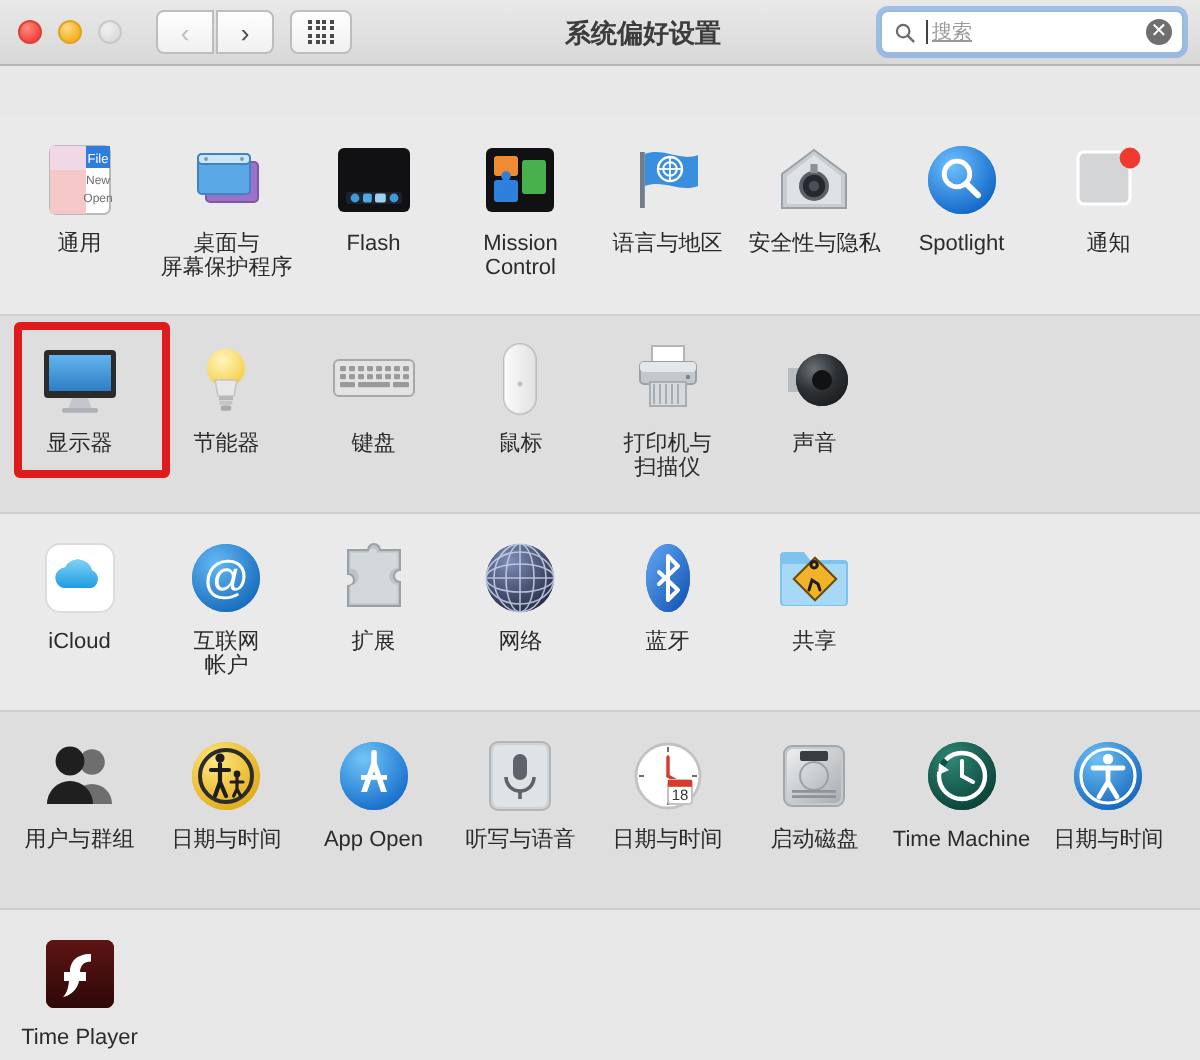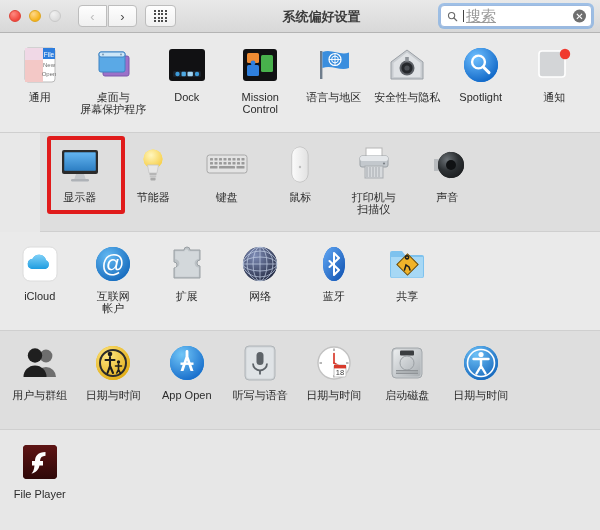--- a/index.html
+++ b/index.html
@@ -72,21 +72,21 @@
     border: 1px solid #9cb9e0;
     border-radius: 4px;
     box-shadow: 0 0 0 2px rgba(100,160,230,0.55);
     display: flex; align-items: center;
   }
   .search-icon { margin-left: 6px; width: 11px; height: 11px; flex: none; }
   .caret {
     width: 1px; height: 12px; background: #444; margin-left: 5px; flex: none;
   }
   .search-placeholder {
-    font-size: 15px; color: #9a9a9a; margin-left: 2px;
+    font-size: 10px; color: #9a9a9a; margin-left: 2px;
     white-space: nowrap; overflow: hidden; text-decoration: underline;
   }
   .clear-btn {
     position: absolute; right: 5px; top: 50%; transform: translateY(-50%);
     width: 13px; height: 13px; border-radius: 50%;
     background: #6f6f6f;
     display: flex; align-items: center; justify-content: center;
     color: #fff; font-size: 10px; line-height: 1;
     font-family: "DejaVu Sans", sans-serif;
   }
@@ -188,21 +188,21 @@
         </span>
         <span class="caret"></span>
         <span class="search-placeholder">搜索</span>
         <span class="clear-btn">✕</span>
       </div>
     </div>
   </div>
 
   <div class="content">
 
-    <div class="prefrow shade-a" style="height:100px;">
+    <div class="prefrow shade-a" style="height:100px;margin-top:25px;">
       <div class="grid8">
 
         <div class="cell">
           <div class="iconbox">
             <svg width="40" height="40" viewBox="0 0 40 40">
               <rect x="5" y="3" width="30" height="34" rx="3" fill="#ffffff" stroke="#b9b9b9"></rect>
               <rect x="5" y="3" width="18" height="34" fill="#f3c8c6"></rect>
               <rect x="5" y="3" width="18" height="12" fill="#f0d8e6"></rect>
               <rect x="23" y="3" width="12" height="11" fill="#2e7ddd"></rect>
               <text x="29" y="11.5" font-size="6.5" fill="#fff" text-anchor="middle" font-family="Liberation Sans, sans-serif">File</text>
@@ -231,21 +231,21 @@
           <div class="iconbox">
             <svg width="38" height="34" viewBox="0 0 38 34">
               <rect x="1" y="1" width="36" height="32" rx="3" fill="#111113"></rect>
               <rect x="5" y="23" width="28" height="6" rx="1.5" fill="#1d2630" opacity="0.85"></rect>
               <circle cx="9.5" cy="26" r="2.2" fill="#3e9bd8"></circle>
               <rect x="13.5" y="23.8" width="4.4" height="4.4" rx="1" fill="#4fa9e2"></rect>
               <rect x="19.5" y="23.8" width="5.4" height="4.4" rx="1" fill="#9fd2f0"></rect>
               <circle cx="29" cy="26" r="2.2" fill="#3e9bd8"></circle>
             </svg>
           </div>
-          <div class="caption">Dock</div>
+          <div class="caption">Flash</div>
         </div>
 
         <div class="cell">
           <div class="iconbox">
             <svg width="36" height="34" viewBox="0 0 36 34">
               <rect x="1" y="1" width="34" height="32" rx="3" fill="#111113"></rect>
               <rect x="5" y="5" width="12" height="10" rx="1.5" fill="#ee8b33"></rect>
               <rect x="5" y="17" width="12" height="11" rx="1.5" fill="#2f7fdd"></rect>
               <rect x="19" y="7" width="12" height="17" rx="1.5" fill="#48b14c"></rect>
               <circle cx="11" cy="15" r="2.4" fill="#2f7fdd"></circle>
@@ -309,21 +309,21 @@
               <rect x="4" y="4" width="26" height="26" rx="3" fill="#d3d5d7" stroke="#ffffff" stroke-width="1.6"></rect>
               <circle cx="30" cy="7" r="5.2" fill="#f03a2f"></circle>
             </svg>
           </div>
           <div class="caption">通知</div>
         </div>
 
       </div>
     </div>
 
-    <div class="prefrow shade-b" style="height:99px;margin-left:40px;">
+    <div class="prefrow shade-b" style="height:99px;">
       <div class="grid8">
 
         <div class="cell">
           <div class="iconbox">
             <svg width="40" height="36" viewBox="0 0 40 36">
               <rect x="2" y="3" width="36" height="24" rx="2" fill="#2b2b2b"></rect>
               <rect x="4.5" y="5.5" width="31" height="18" fill="#3f9ae0"></rect>
               <rect x="4.5" y="5.5" width="31" height="18" fill="url(#dg)"></rect>
               <defs>
                   <linearGradient id="dg" x1="0" y1="0" x2="0" y2="1">
@@ -656,20 +656,40 @@
                 </defs>
               <rect x="11" y="5.5" width="14" height="5" rx="1" fill="#3a3d40"></rect>
               <circle cx="18" cy="18" r="7" fill="none" stroke="#9ba0a4" stroke-width="1"></circle>
               <rect x="7" y="25" width="22" height="1.4" fill="#8f9397"></rect>
               <rect x="7" y="27.6" width="22" height="1.4" fill="#8f9397"></rect>
             </svg>
           </div>
           <div class="caption">启动磁盘</div>
         </div>
 
+        <div class="cell">
+          <div class="iconbox">
+            <svg width="38" height="38" viewBox="0 0 38 38">
+              <circle cx="19" cy="19" r="17" fill="#0e5245"></circle>
+              <circle cx="19" cy="19" r="17" fill="url(#tg)"></circle>
+              <defs>
+                  <radialGradient id="tg" cx="0.35" cy="0.25" r="0.9">
+                <stop offset="0" stop-color="#2e8674"></stop>
+                    <stop offset="1" stop-color="#06392f"></stop>
+              </radialGradient>
+                </defs>
+              <circle cx="19" cy="19" r="11.5" fill="none" stroke="#ffffff" stroke-width="2.2"></circle>
+              <path d="M8 17 a11.5 11.5 0 0 1 3 -6" fill="none" stroke="#0e5245" stroke-width="3"></path>
+              <path d="M7.5 12.5 L7 18.5 L12.5 16" fill="#ffffff"></path>
+              <line x1="19" y1="19" x2="19" y2="11.5" stroke="#ffffff" stroke-width="2" stroke-linecap="round"></line>
+              <line x1="19" y1="19" x2="24.5" y2="22" stroke="#ffffff" stroke-width="2" stroke-linecap="round"></line>
+            </svg>
+          </div>
+          <div class="caption">Time Machine</div>
+        </div>
 
         <div class="cell">
           <div class="iconbox">
             <svg width="38" height="38" viewBox="0 0 38 38">
               <circle cx="19" cy="19" r="17" fill="#1a86dd"></circle>
               <circle cx="19" cy="19" r="17" fill="url(#acg)"></circle>
               <defs>
                   <radialGradient id="acg" cx="0.35" cy="0.25" r="0.9">
                 <stop offset="0" stop-color="#6dc0f6"></stop>
                     <stop offset="1" stop-color="#0b5cb5"></stop>
@@ -696,20 +716,20 @@
               <rect x="2" y="2" width="34" height="34" rx="4" fill="url(#fg)"></rect>
               <defs>
                   <linearGradient id="fg" x1="0" y1="0" x2="0" y2="1">
                 <stop offset="0" stop-color="#5e1414"></stop>
                     <stop offset="1" stop-color="#2e0808"></stop>
               </linearGradient>
                 </defs>
               <path d="M24.5 9 C17 9 14 13 14 18 L11 18 L11 22.5 L13.5 22.5 C13 27 12 29 10.5 30.5 C14.5 30 18 26 18.5 22.5 L22 22.5 L22 18 L19 18 C19.2 14.5 21 13 24.5 12.8 Z" fill="#ffffff"></path>
             </svg>
           </div>
-          <div class="caption">File Player</div>
+          <div class="caption">Time Player</div>
         </div>
 
       </div>
     </div>
 
   </div>
 </div>
 
 </body></html>

